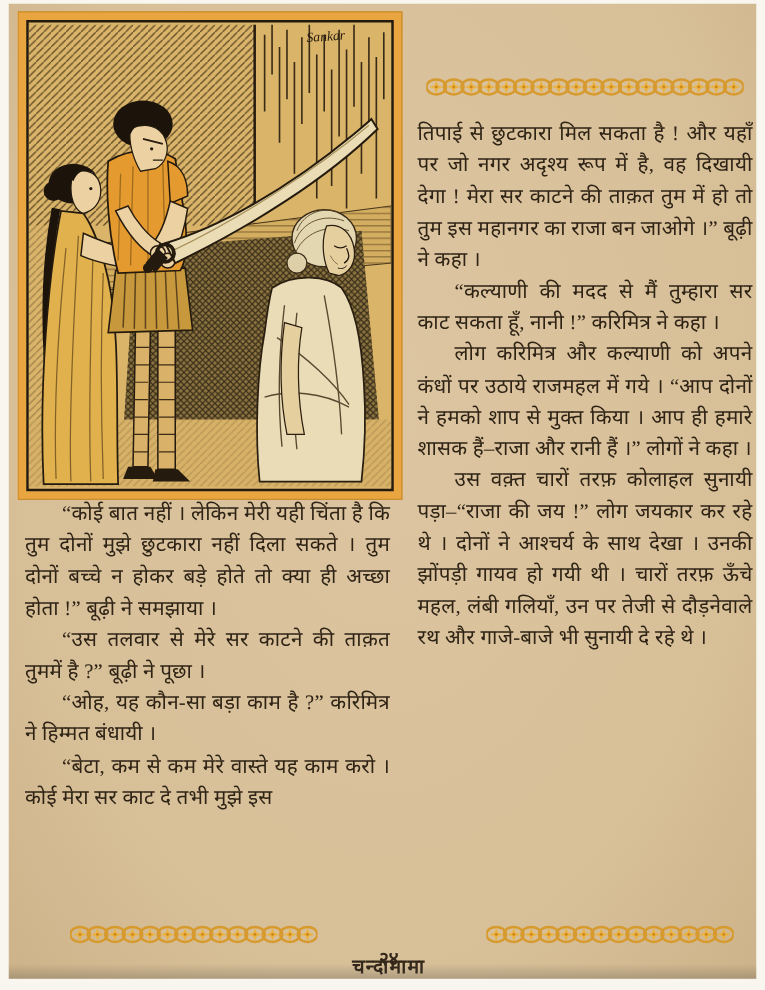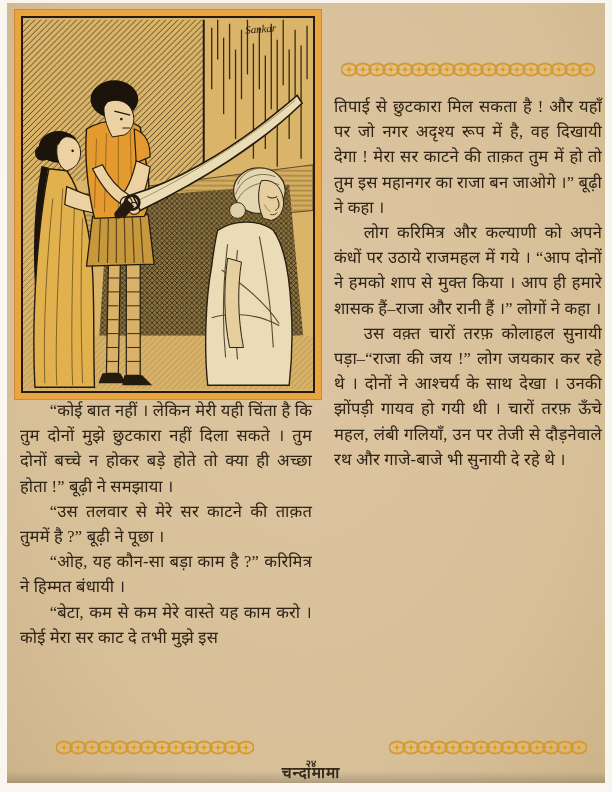--- a/index.html
+++ b/index.html
@@ -25,21 +25,21 @@
   .left-col{left:13px;top:395px;width:292px;}
   
   svg.chain{position:absolute;height:17px;}
   .chain-top{left:334px;top:58px;width:254px;}
   .chain-bottom-left{left:49px;top:736px;width:198px;}
   .chain-bottom-right{left:382px;top:736px;width:198px;}
   
   .magazine-title{position:absolute;left:249px;top:731px;width:110px;text-align:center;
        color:#33271a;font-size:15.5px;font-weight:bold;letter-spacing:1px;margin-top:27px;}
   .page-number{position:absolute;left:249px;top:753px;width:110px;text-align:center;
-       color:#33271a;font-size:10px;font-weight:bold;}
+       color:#33271a;font-size:15px;font-weight:bold;}
   .sig{font-style:italic;}
 </style>
 </head>
 <body>
 
 <svg width="0" height="0" style="position:absolute" aria-hidden="true">
   <defs>
     <g id="chain-link">
       <ellipse cx="8" cy="8.5" rx="7.8" ry="6" fill="none" stroke="#d79a2e" stroke-width="2"></ellipse>
       <path d="M8,3.1 L9.4,7.1 L13.4,8.5 L9.4,9.9 L8,13.9 L6.6,9.9 L2.6,8.5 L6.6,7.1 Z" fill="#ecb23f"></path>
@@ -254,20 +254,21 @@
         <use href="#chain-link" x="112"></use>
         <use href="#chain-link" x="126"></use>
         <use href="#chain-link" x="140"></use>
         <use href="#chain-link" x="154"></use>
         <use href="#chain-link" x="168"></use>
         <use href="#chain-link" x="182"></use>
       </svg>
 
     <div class="col right-col">
       <p class="para">तिपाई से छुटकारा मिल सकता है !  और यहाँ पर जो नगर अदृश्य रूप में है, वह दिखायी देगा !  मेरा सर काटने की ताक़त तुम में हो तो तुम इस महानगर का राजा बन जाओगे ।”  बूढ़ी ने कहा ।</p>
+      <p class="para indent">“कल्याणी की मदद से मैं तुम्हारा सर काट सकता हूँ, नानी !” करिमित्र ने कहा ।</p>
       <p class="para indent">लोग करिमित्र और कल्याणी को अपने कंधों पर उठाये राजमहल में गये ।  “आप दोनों ने हमको शाप से मुक्त किया ।  आप ही हमारे शासक हैं–राजा और रानी हैं ।”  लोगों ने कहा ।</p>
       <p class="para indent">उस वक़्त चारों तरफ़ कोलाहल सुनायी पड़ा–“राजा की जय !”  लोग जयकार कर रहे थे ।  दोनों ने आश्चर्य के साथ देखा ।  उनकी झोंपड़ी गायव हो गयी थी ।  चारों तरफ़ ऊँचे महल, लंबी गलियाँ, उन पर तेजी से दौड़नेवाले रथ और गाजे-बाजे भी सुनायी दे रहे थे ।</p>
     </div>
 
     <div class="col left-col">
       <p class="para indent">“कोई बात नहीं ।  लेकिन मेरी यही चिंता है कि तुम दोनों मुझे छुटकारा नहीं दिला सकते ।  तुम दोनों बच्चे न होकर बड़े होते तो क्या ही अच्छा होता !” बूढ़ी ने समझाया ।</p>
       <p class="para indent">“उस तलवार से मेरे सर काटने की ताक़त तुममें है ?”  बूढ़ी ने पूछा ।</p>
       <p class="para indent">“ओह, यह कौन-सा बड़ा काम है ?” करिमित्र ने हिम्मत बंधायी ।</p>
       <p class="para indent">“बेटा, कम से कम मेरे वास्ते यह काम करो ।  कोई मेरा सर काट दे तभी मुझे इस</p>
     </div>

